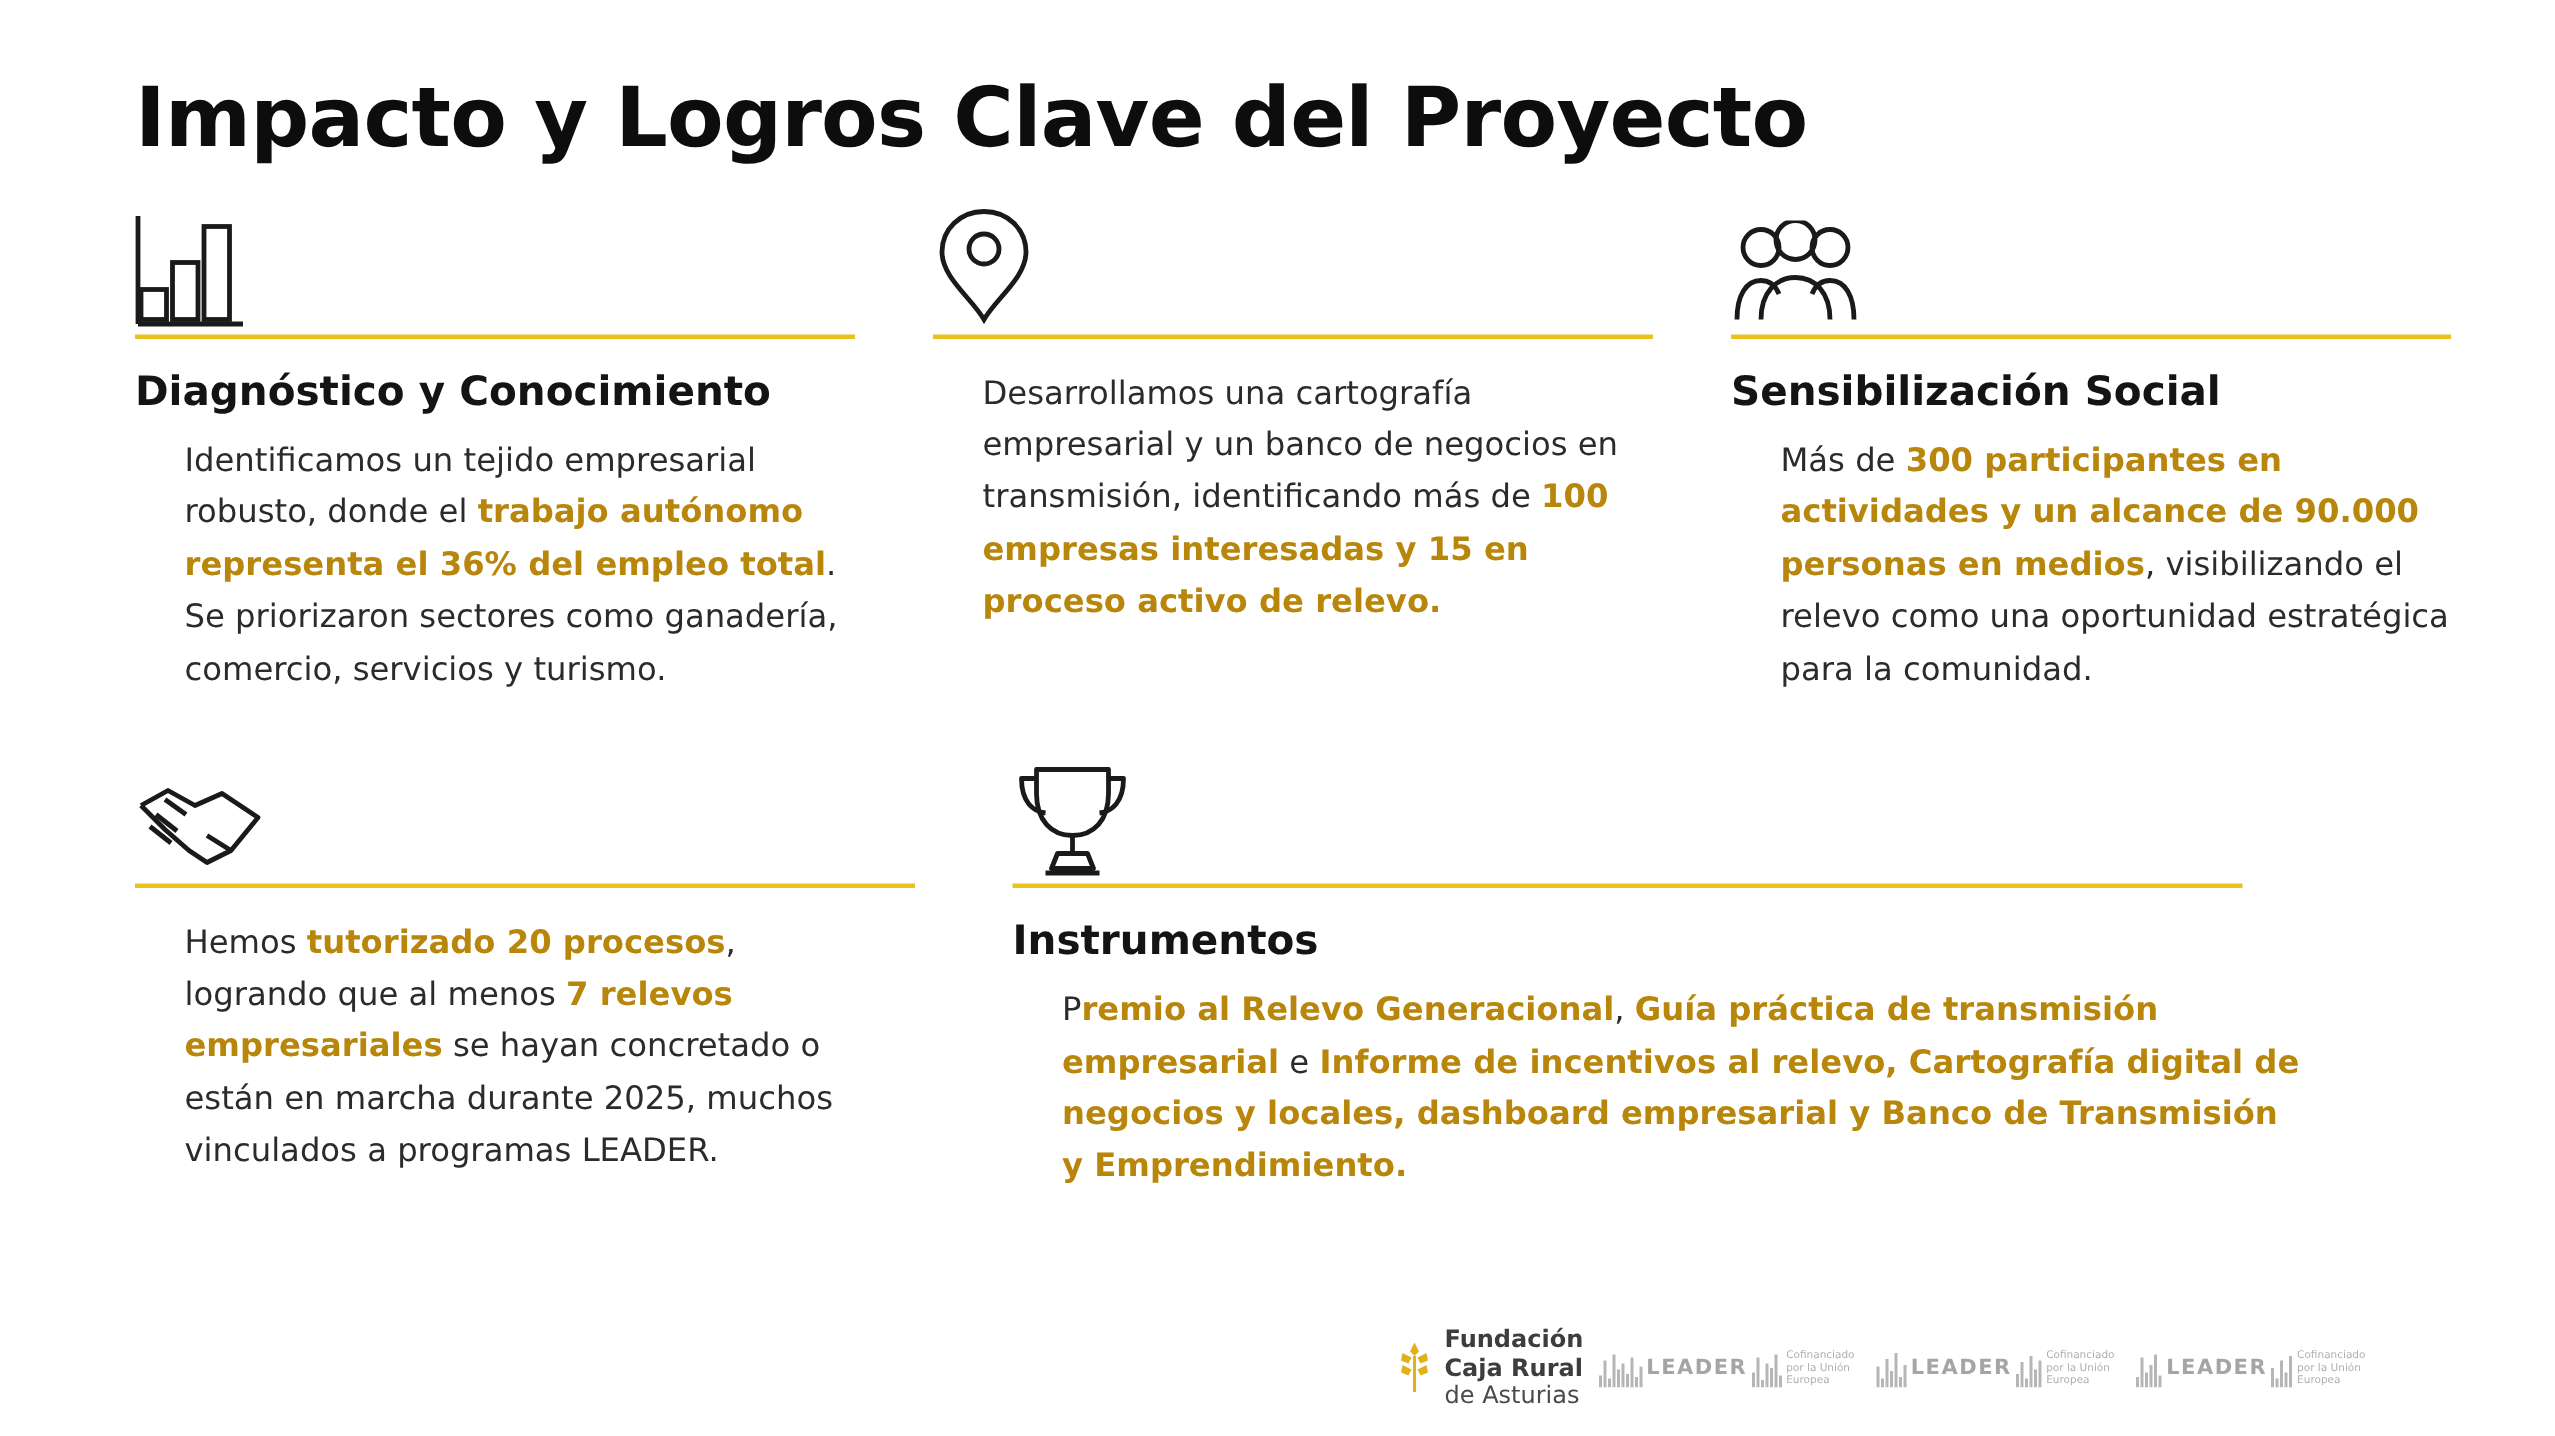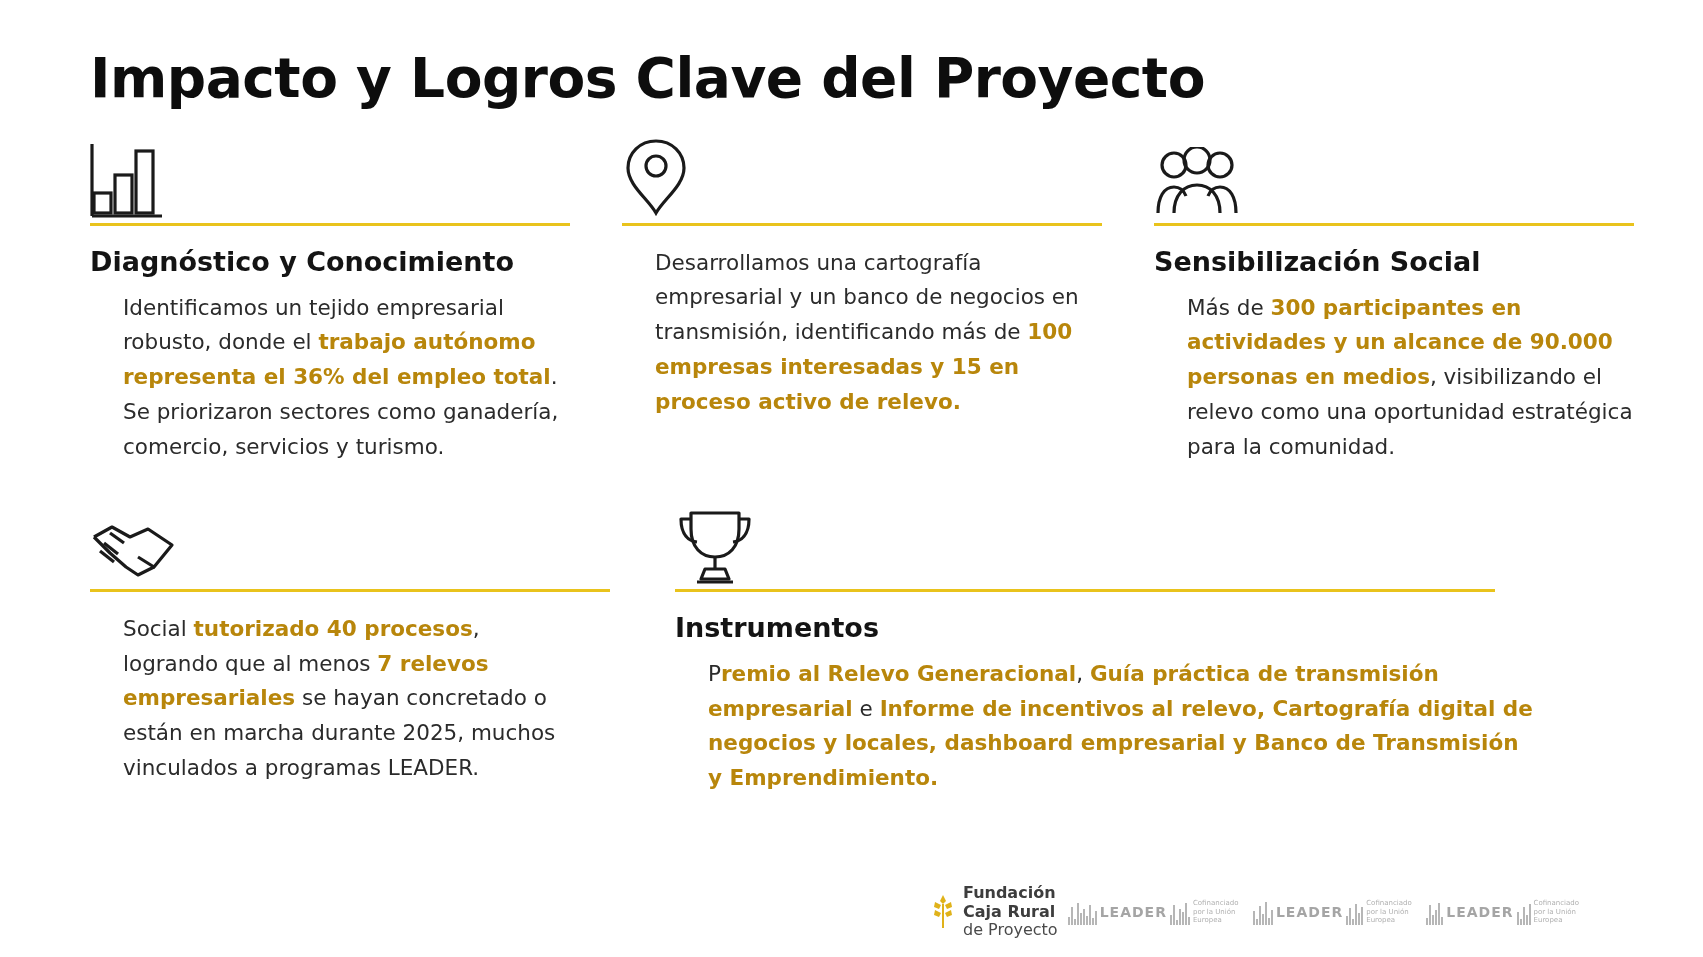--- a/index.html
+++ b/index.html
@@ -209,21 +209,21 @@
             <path d="M4 14 L22 4 L40 14 L58 6 L82 22 L64 44 L48 34"></path>
             <path d="M4 14 L20 30 L36 44 L48 52 L64 44"></path>
             <path d="M20 10 L34 20"></path>
             <path d="M14 20 L28 31"></path>
             <path d="M10 28 L24 39"></path>
           </g>
         </svg>
       </div>
       <div class="rule short"></div>
       <div class="card-body">
-        <span>Social </span><span class="hl">tutorizado 40 procesos</span><span>, logrando que al menos </span><span class="hl">7 relevos empresariales</span><span> se hayan concretado o están en marcha durante 2025, muchos vinculados a programas LEADER.</span>
+        <span>Hemos </span><span class="hl">tutorizado 20 procesos</span><span>, logrando que al menos </span><span class="hl">7 relevos empresariales</span><span> se hayan concretado o están en marcha durante 2025, muchos vinculados a programas LEADER.</span>
       </div>
     </div>
 
     <div class="card wide">
       <div class="icon-box">
         <svg width="80" height="76" viewBox="0 0 80 76">
           <g fill="none" stroke="#1a1a1a" stroke-width="3.2" stroke-linejoin="round">
             <path d="M16 4 H64 V20 C64 38 54 48 40 48 C26 48 16 38 16 20 Z"></path>
             <path d="M16 10 H6 C6 26 14 32 22 33"></path>
             <path d="M64 10 H74 C74 26 66 32 58 33"></path>
@@ -249,21 +249,21 @@
           <path d="M5 7 L11 10 L9 14 L4 12 Z"></path>
           <path d="M21 7 L15 10 L17 14 L22 12 Z"></path>
           <path d="M5 15 L11 18 L9 22 L4 20 Z"></path>
           <path d="M21 15 L15 18 L17 22 L22 20 Z"></path>
           <rect x="12" y="9" width="2" height="24"></rect>
         </g>
       </svg>
       <div class="logo-fcr-text">
         <b>Fundación</b><br>
         <b>Caja Rural</b><br>
-        <span>de Proyecto</span>
+        <span>de Asturias</span>
       </div>
     </div>
 
     <div class="leader-strip">
       <div class="leader-block">
         <div class="bar-noise">
           <i style="height:8px"></i>
             <i style="height:18px"></i>
             <i style="height:6px"></i>
             <i style="height:22px"></i>

